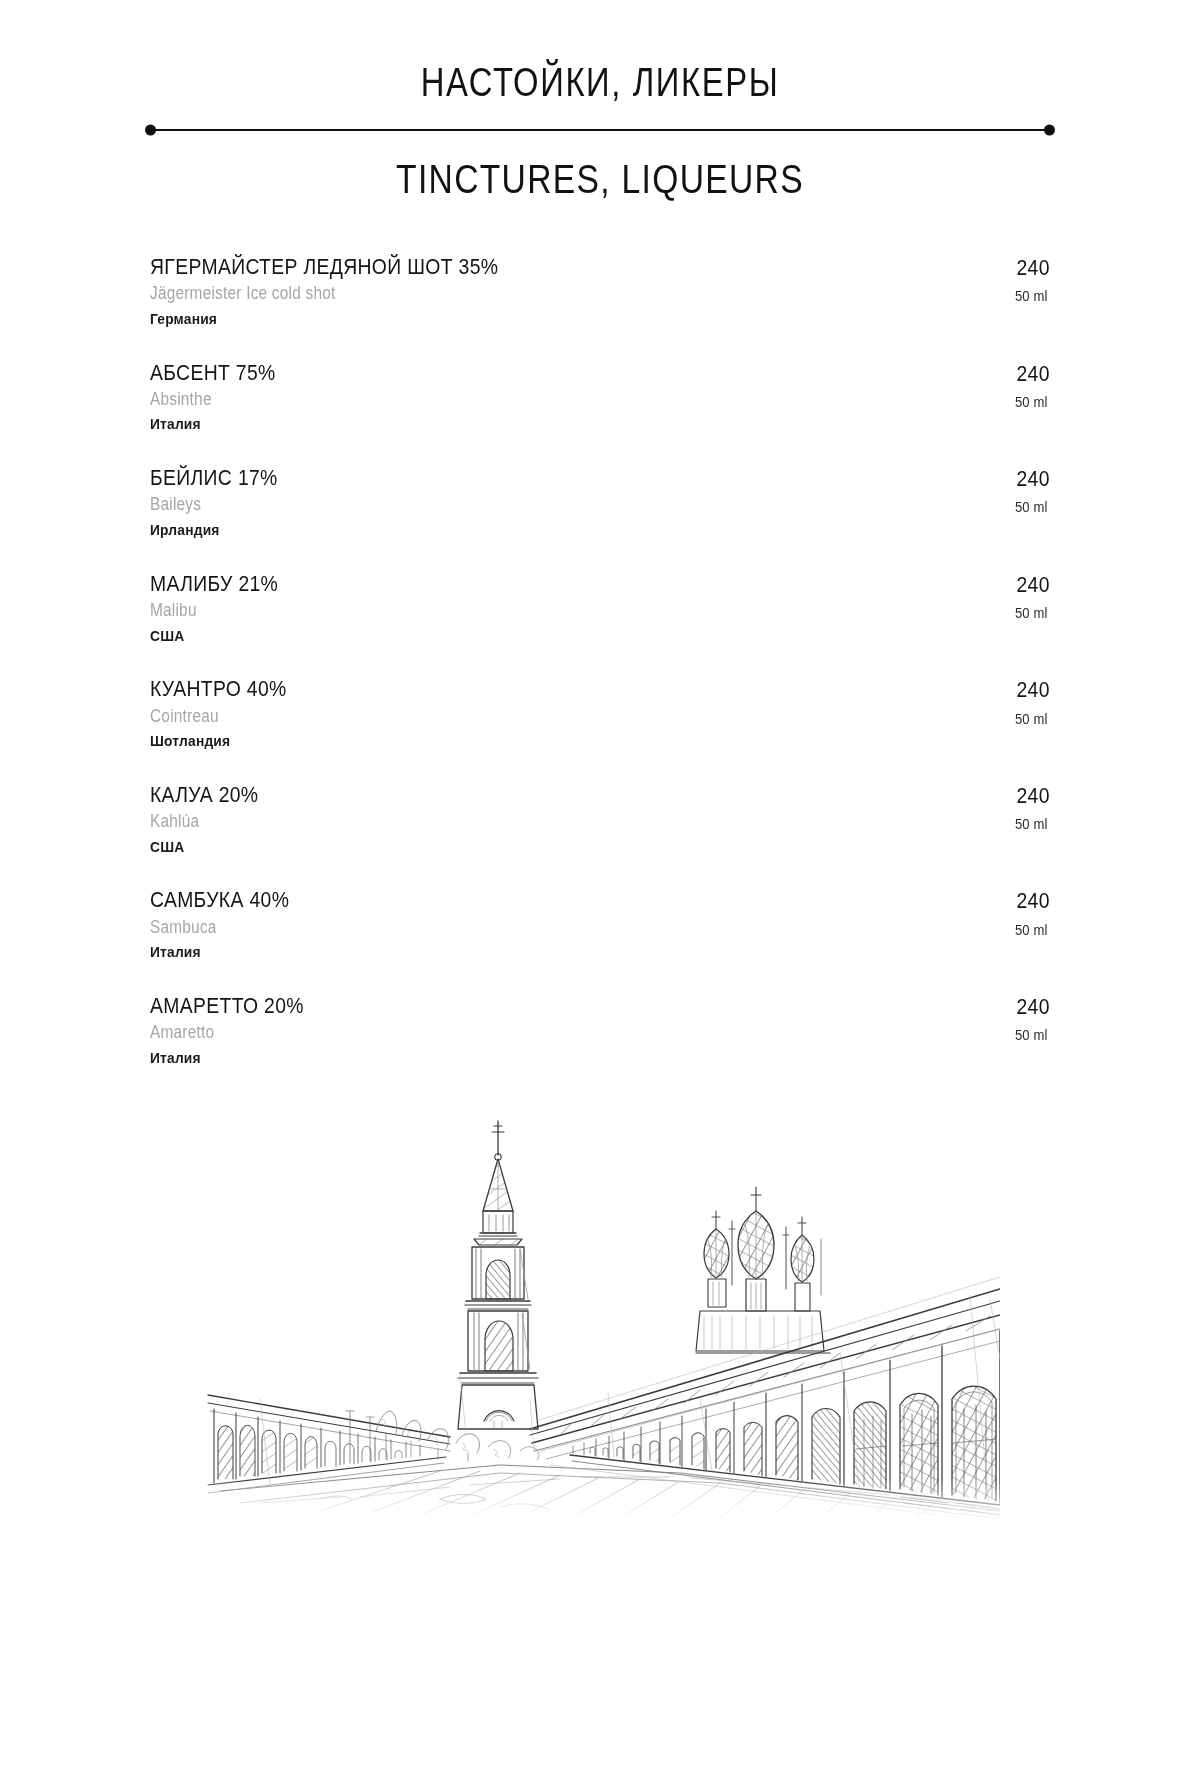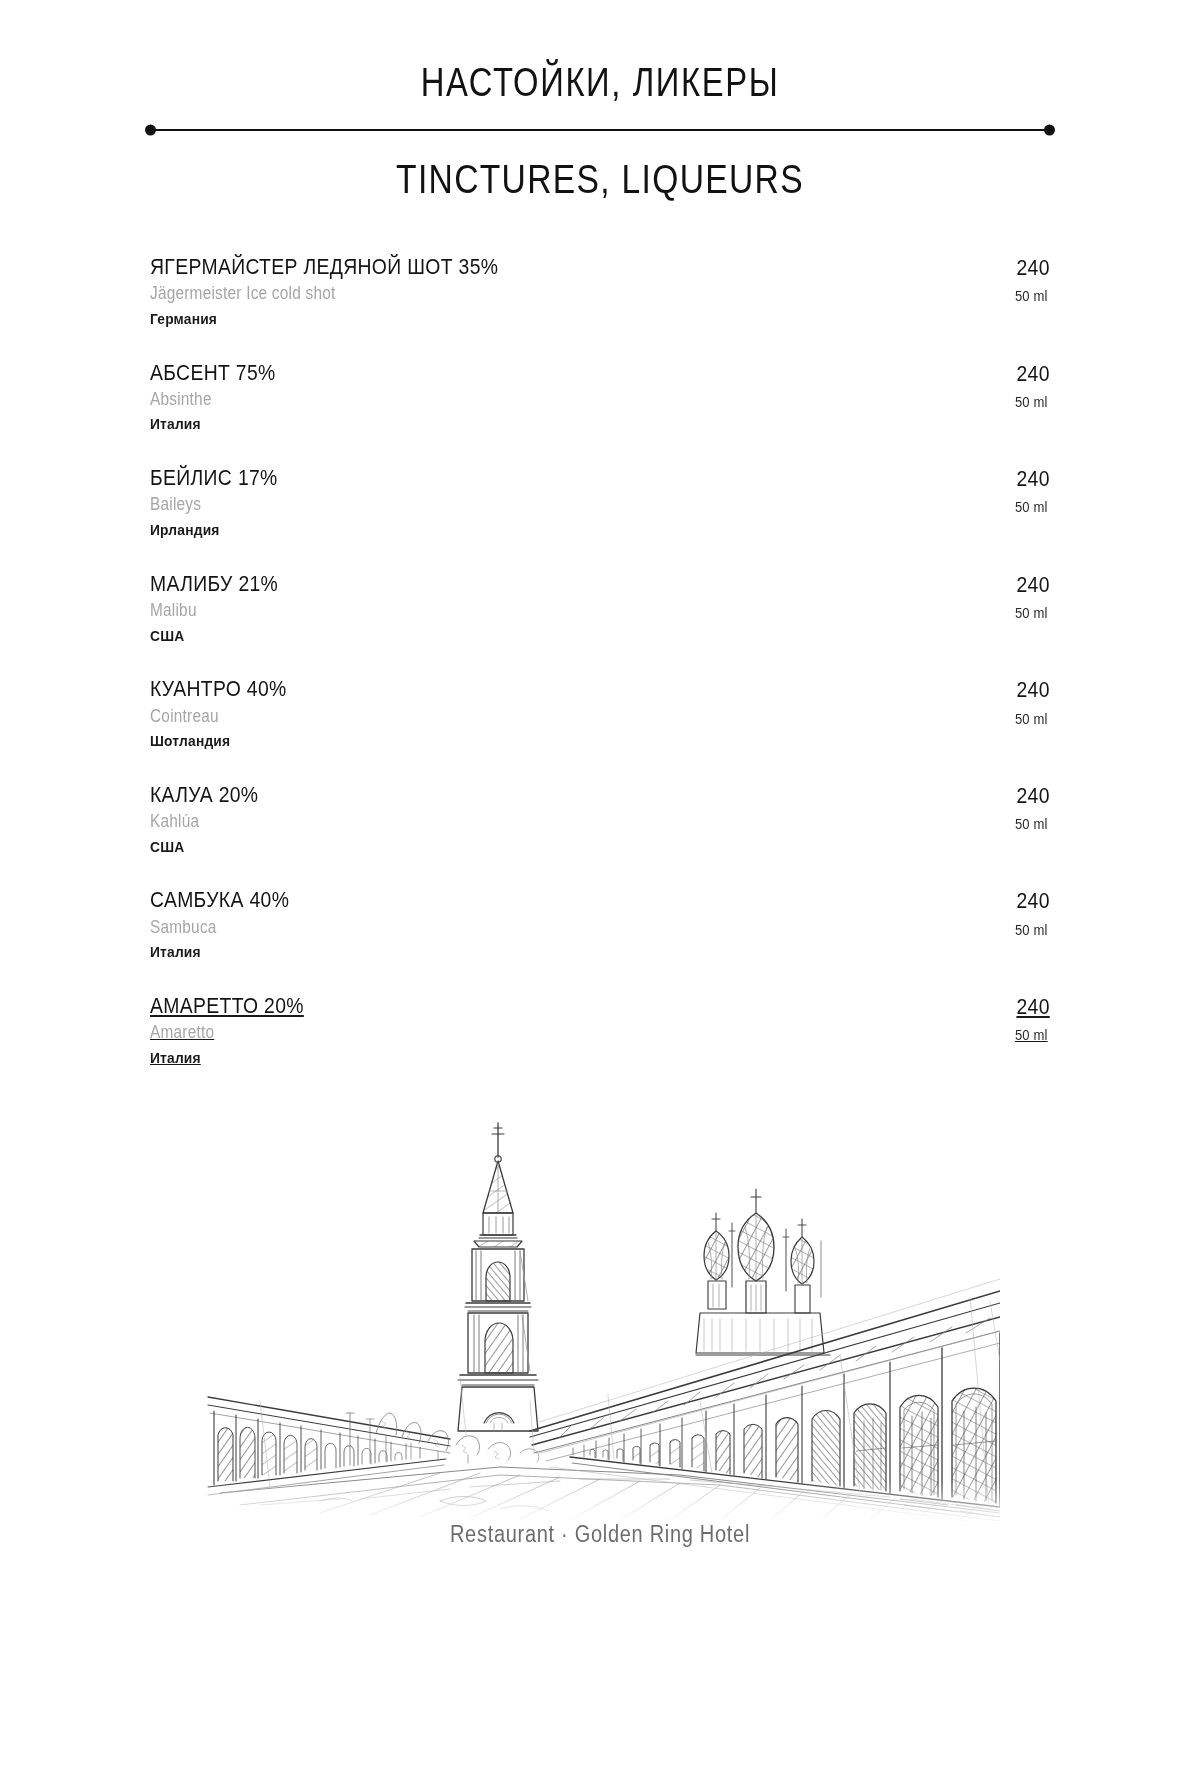--- a/index.html
+++ b/index.html
@@ -72,21 +72,21 @@
   .menu {
     margin-top: 54px;
   }
   .menu-item {
     display: flex;
     justify-content: space-between;
     align-items: flex-start;
     margin-bottom: 32px;
     gap: 24px;
   }
-  .menu-item:last-child { margin-bottom: 12px; text-decoration: underline; }
+  .menu-item:last-child { margin-bottom: 0; }
 
   .item-left { flex: 1 1 auto; min-width: 0; }
   .item-right {
     flex: 0 0 auto;
     text-align: left;
     padding-left: 24px;
     padding-top: 1px;
   }
 
   .item-name {
@@ -552,17 +552,14 @@
           <path d="M790 200 L800 260"></path>
           <path d="M408 294 L414 358"></path>
         </g>
 
       </g>
 
       <rect x="0" y="380" width="800" height="40" fill="url(#fade)"></rect>
     </svg>
   </div>
 
-  <div class="footer">
-    <div class="footer-text">Restaurant · Golden Ring Hotel</div>
-  </div>
 
 </div>
 
 </body></html>

